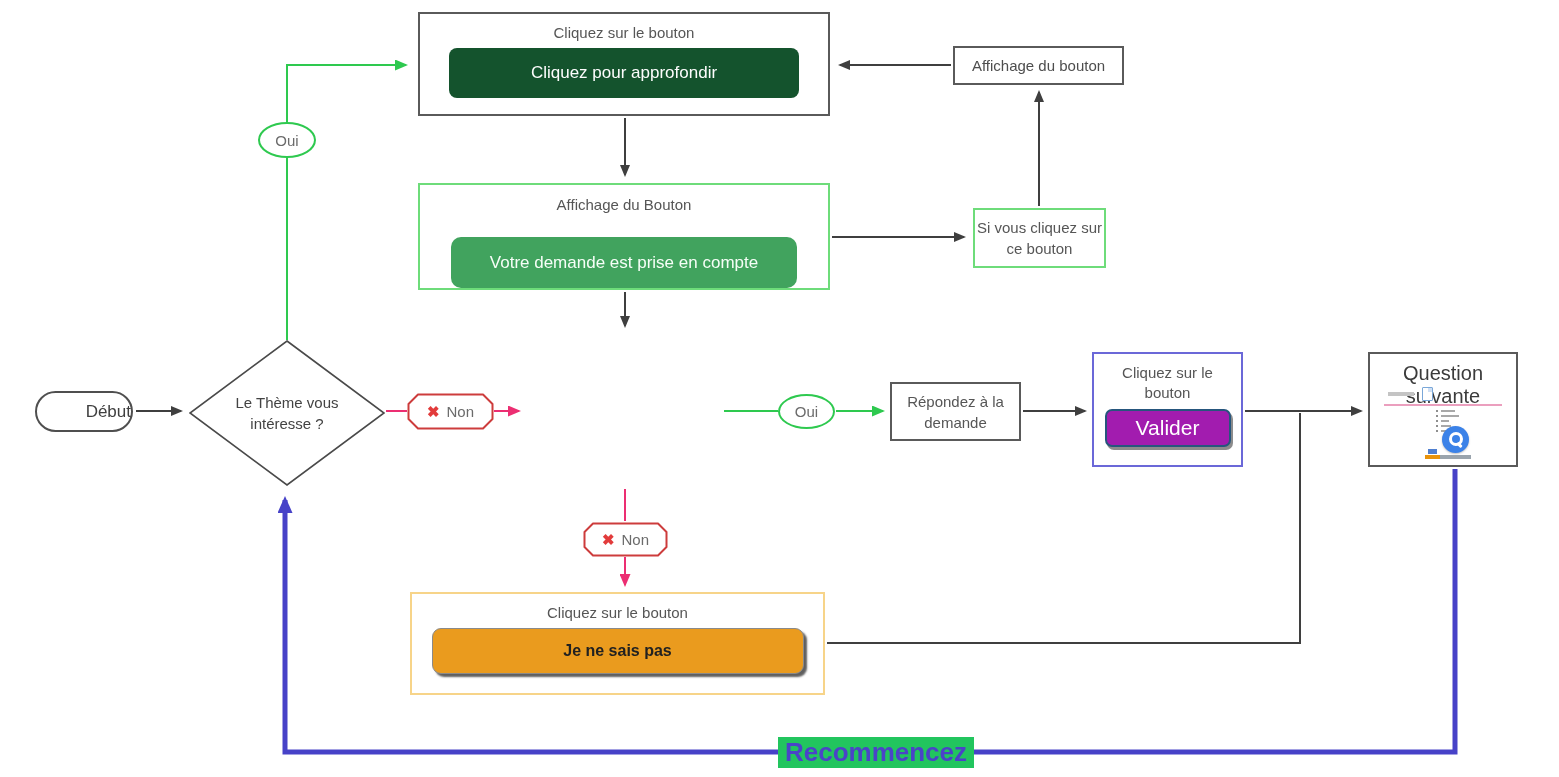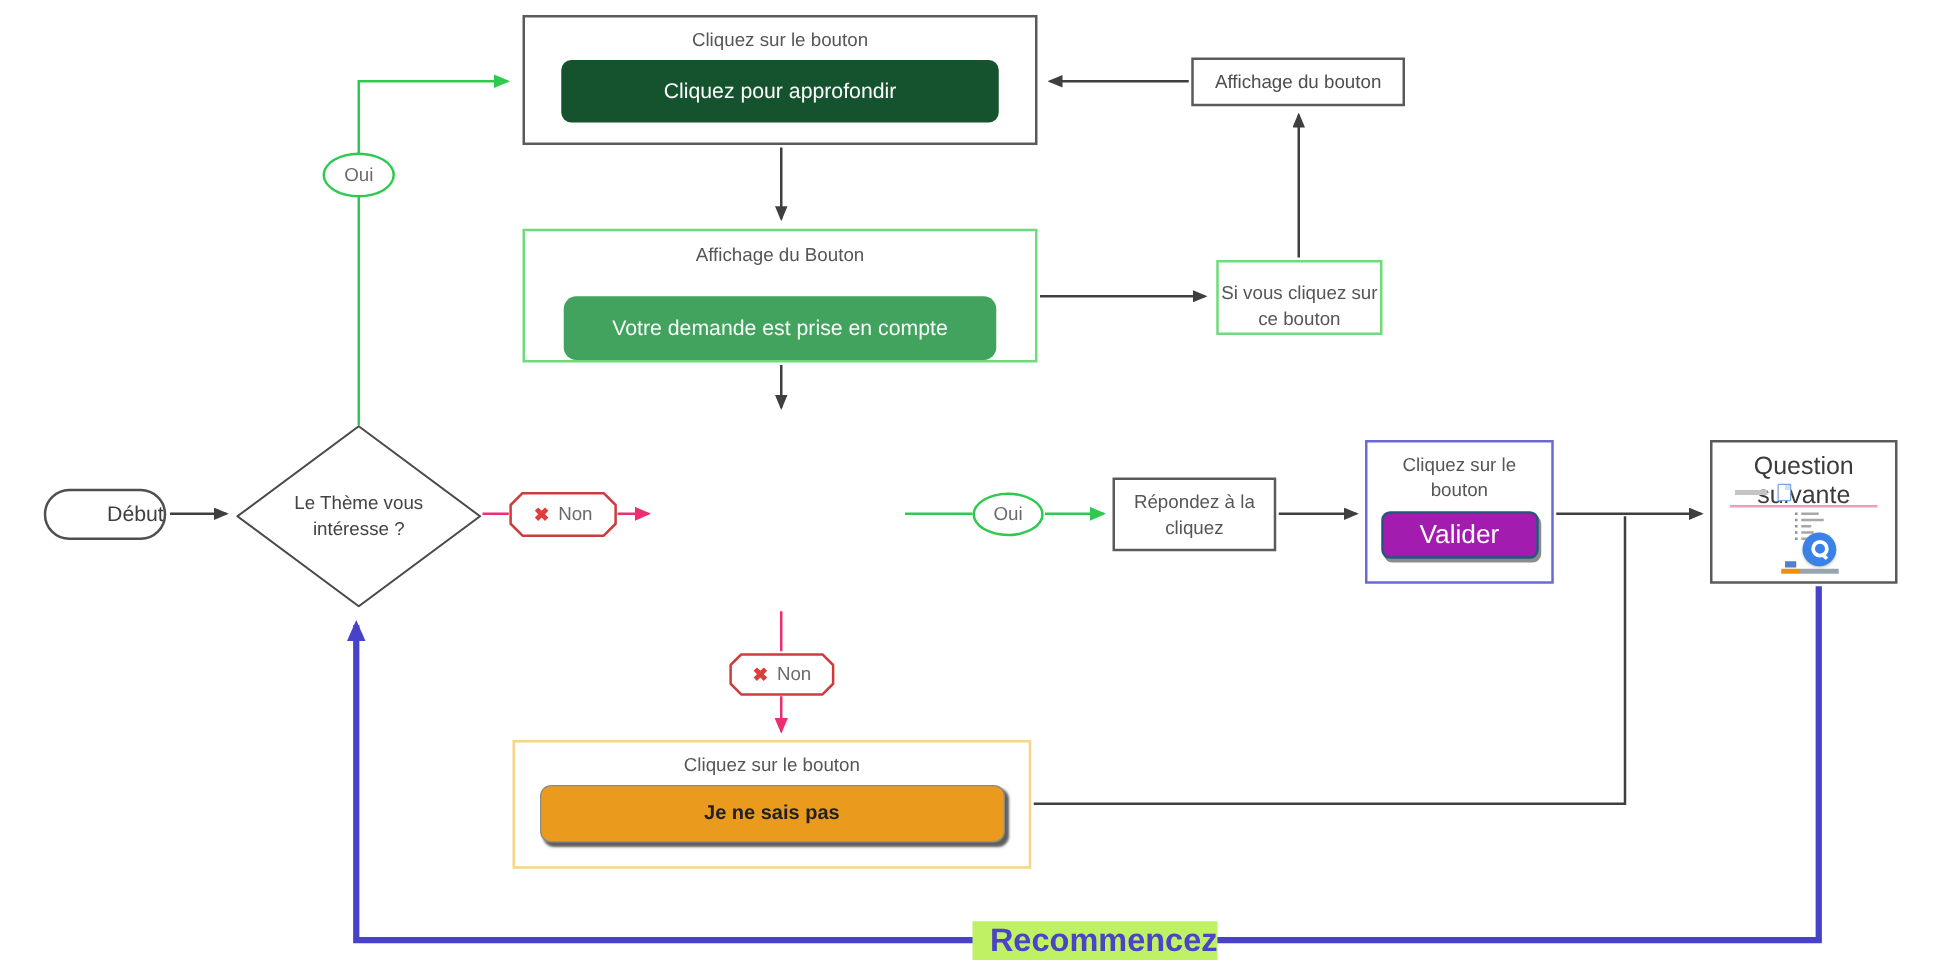--- a/index.html
+++ b/index.html
@@ -21,21 +21,21 @@
   
   #affichage-small { left:953px; top:46px; width:171px; height:39px; display:flex; align-items:center; justify-content:center;
                      font-size:15px; color:#4e4e4e; }
 
   
   #green-box { left:418px; top:183px; width:412px; height:107px; padding-top:11px; }
   .btn-green { width:346px; height:52px; margin-top:24px; background:#41a35e; border:none; border-radius:10px;
                color:#f6fef7; font-size:17px; font-family:inherit; }
 
   
-  #si-vous-box { left:973px; top:208px; width:133px; height:60px; display:flex; align-items:flex-end; justify-content:center;
+  #si-vous-box { left:973px; top:208px; width:133px; height:60px; display:flex; align-items:center; justify-content:center;
                  text-align:center; font-size:15px; color:#565656; line-height:1.4; }
 
   
   #debut { left:35px; top:391px; width:98px; height:41px; border:2px solid #4f4f4f; border-radius:21px;
            display:flex; align-items:center; justify-content:flex-end; font-size:17px; color:#3f3f3f; }
 
   
   .diamond { position:absolute; background:transparent; }
   .diamond svg { position:absolute; left:0; top:0; }
   .diamond .dtext { position:absolute; left:0; top:0; width:100%; height:100%; display:flex; align-items:center;
@@ -89,21 +89,21 @@
   .thumb-chip-blue { position:absolute; left:46px; top:63px; width:9px; height:5px; background:#4f7fd0; }
   .thumb-bar-orange { position:absolute; left:43px; top:69px; width:15px; height:4px; background:#e8930c; }
   .thumb-bar-gray { position:absolute; left:58px; top:69px; width:31px; height:4px; background:#9aa4ad; }
 
   
   #orange-box { left:410px; top:592px; width:415px; height:103px; border:2px solid #f7d489; padding-top:10px; }
   .btn-orange { width:372px; height:46px; margin-top:7px; background:#ea9b1e; border:1px solid #8a8a8a; border-radius:9px;
                 color:#212121; font-size:16px; font-weight:600; font-family:inherit; box-shadow:3px 3px 2px #5f5f5f; }
 
   
-  #recommencez { position:absolute; left:778px; top:737px; width:196px; text-align:right; background:#bef264;
+  #recommencez { position:absolute; left:778px; top:737px; width:196px; text-align:center; background:#22c55e;
                  font-size:26px; font-weight:bold; color:#4b43c8; z-index:5; }
 </style>
 </head>
 <body>
 
 <div id="canvas">
 
   <svg id="edges" viewBox="0 0 1559 777">
     <defs>
       <marker id="mk-black" markerUnits="userSpaceOnUse" markerWidth="12" markerHeight="10" refX="10" refY="5" orient="auto">
@@ -196,21 +196,21 @@
     <svg width="85" height="35" viewBox="0 0 85 35">
       <polygon points="10,1.5 75,1.5 83.5,10 83.5,25 75,33.5 10,33.5 1.5,25 1.5,10" fill="#ffffff" stroke="#cd3c3c" stroke-width="2" stroke-linejoin="round"></polygon>
     </svg>
     <div class="bcontent">
       <span class="x">✖</span>
       <span class="ntxt">Non</span>
     </div>
   </div>
 
   <div id="repondez-box" class="node gray-border">
-    <span>Répondez à la cliquez</span>
+    <span>Répondez à la demande</span>
   </div>
 
   <div id="valider-box" class="node center-flex">
     <div class="box-title">Cliquez sur le bouton</div>
     <button class="btn-valider">Valider</button>
   </div>
 
   <div id="question-box" class="node gray-border center-flex">
     <div class="box-title">Question suivante</div>
     <div class="thumb">

